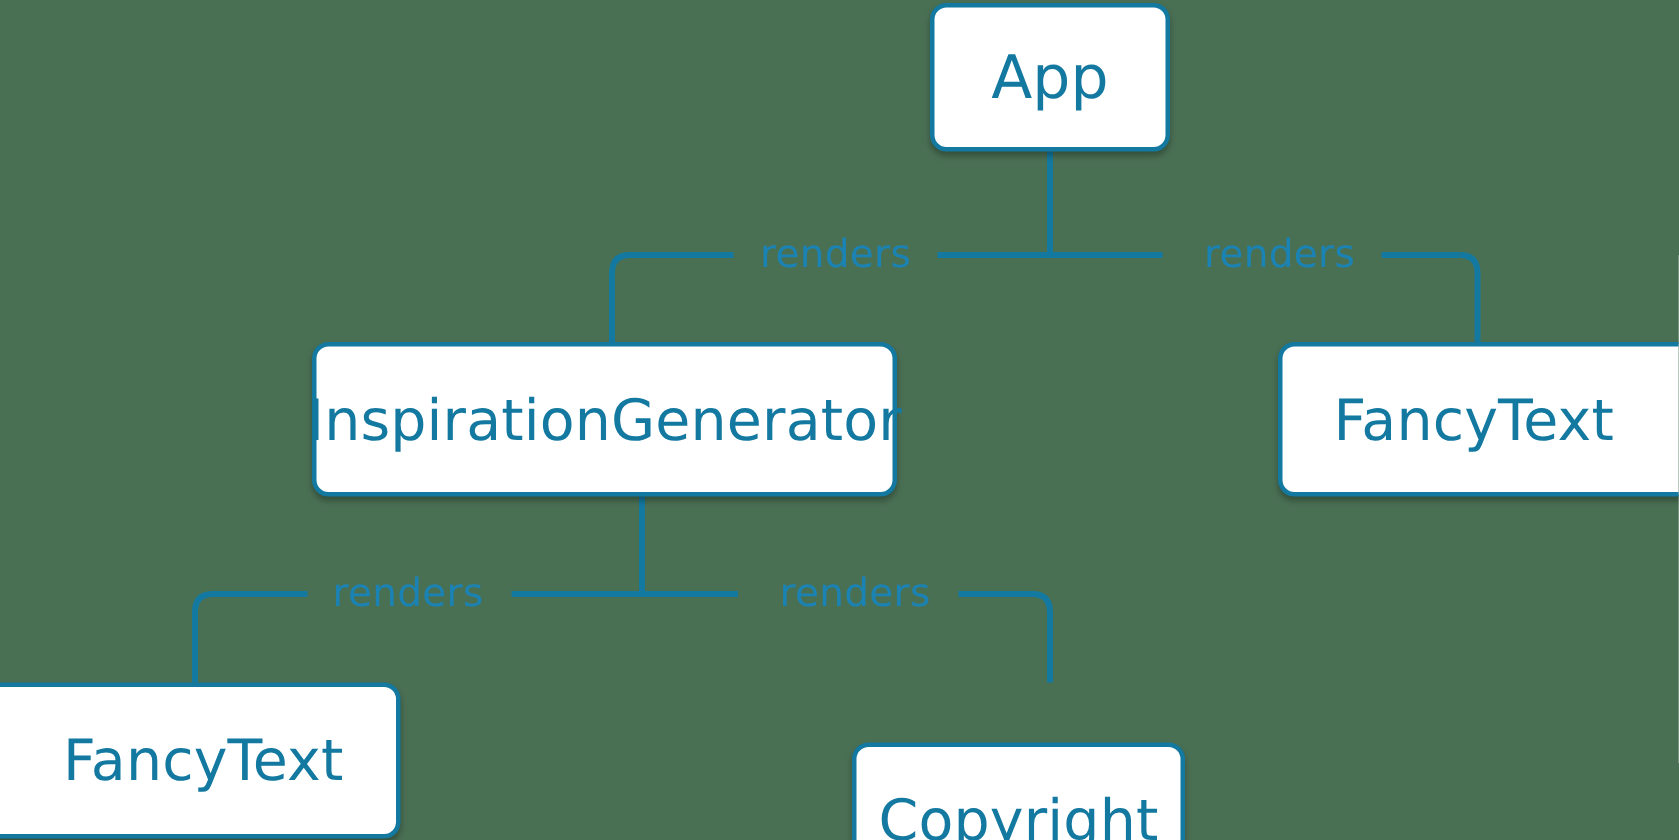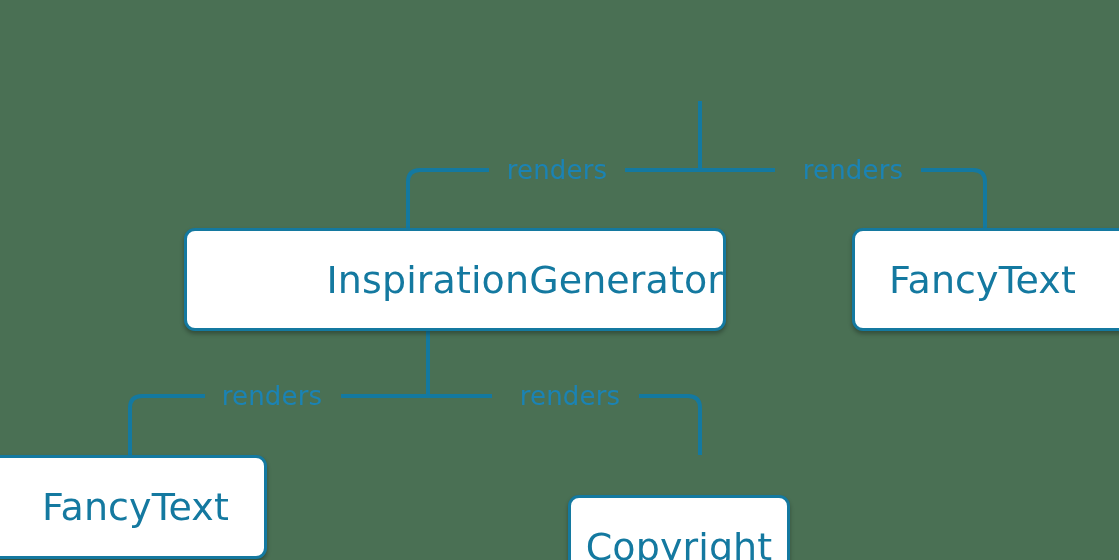--- a/index.html
+++ b/index.html
@@ -44,21 +44,21 @@
     font-family: "DejaVu Sans", sans-serif;
     font-weight: 400;
     letter-spacing: 0.1px;
     white-space: nowrap;
     line-height: 1;
   }
   
   #node-app        { left: 620px; top: 2px;   width: 160px; height: 99px; }
   #node-app .node-label { font-size: 40px; }
 
-  #node-inspiration { left: 184px; top: 228px; width: 542px; height: 103px; justify-content: flex-end; }
+  #node-inspiration { left: 208px; top: 228px; width: 390px; height: 103px; }
   #node-inspiration .node-label { font-size: 38px; }
 
   #node-fancytext-right { left: 852px; top: 228px; width: 285px; height: 103px;
                           border-top-right-radius: 11px; border-bottom-right-radius: 11px; }
   #node-fancytext-right .node-label { font-size: 38px; margin-right: 24px; }
 
   #node-fancytext-bottom { left: -18px; top: 455px; width: 285px; height: 104px; }
   #node-fancytext-bottom .node-label { font-size: 38px; margin-left: 22px; }
 
   #node-copyright   { left: 568px; top: 455px; width: 222px; height: 104px; margin-top: 40px; }
@@ -106,20 +106,23 @@
       <path d="M 428 396 L 341 396"></path>
       <path d="M 205 396 L 142 396"></path>
       <path d="M 142 396 Q 130 396 130 408 L 130 455"></path>
 
       <path d="M 428 396 L 492 396"></path>
       <path d="M 639 396 L 688 396"></path>
       <path d="M 688 396 Q 700 396 700 408 L 700 455"></path>
     </g>
   </svg>
 
+  <div class="node" id="node-app">
+    <span class="node-label">App</span>
+  </div>
 
   <div class="node" id="node-inspiration">
     <span class="node-label">InspirationGenerator</span>
   </div>
 
   <div class="node" id="node-fancytext-right">
     <span class="node-label">FancyText</span>
   </div>
 
   <div class="node" id="node-fancytext-bottom">

